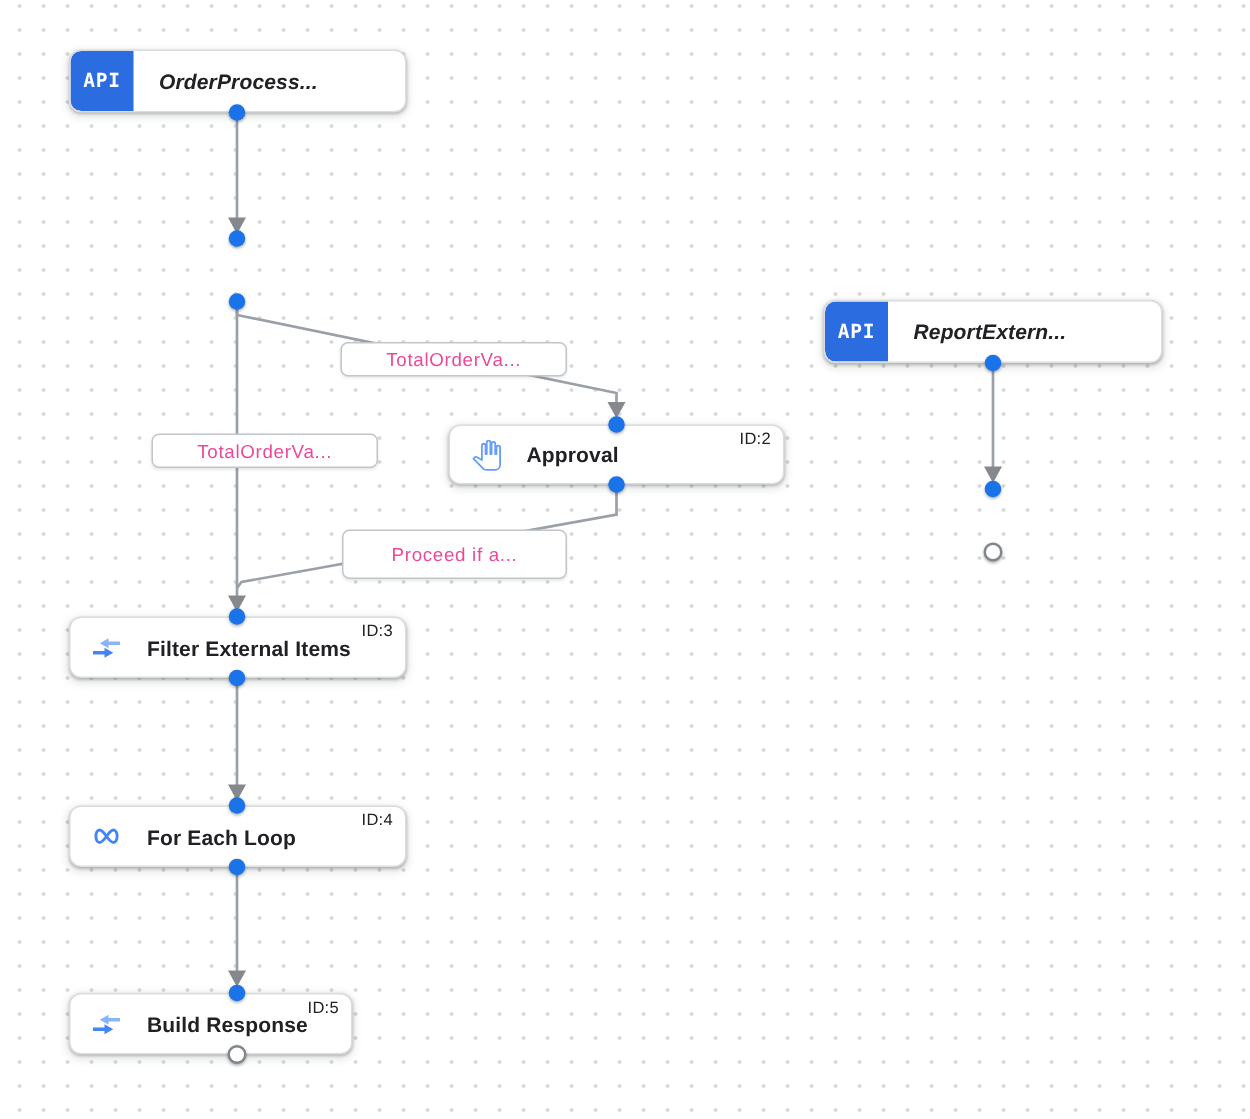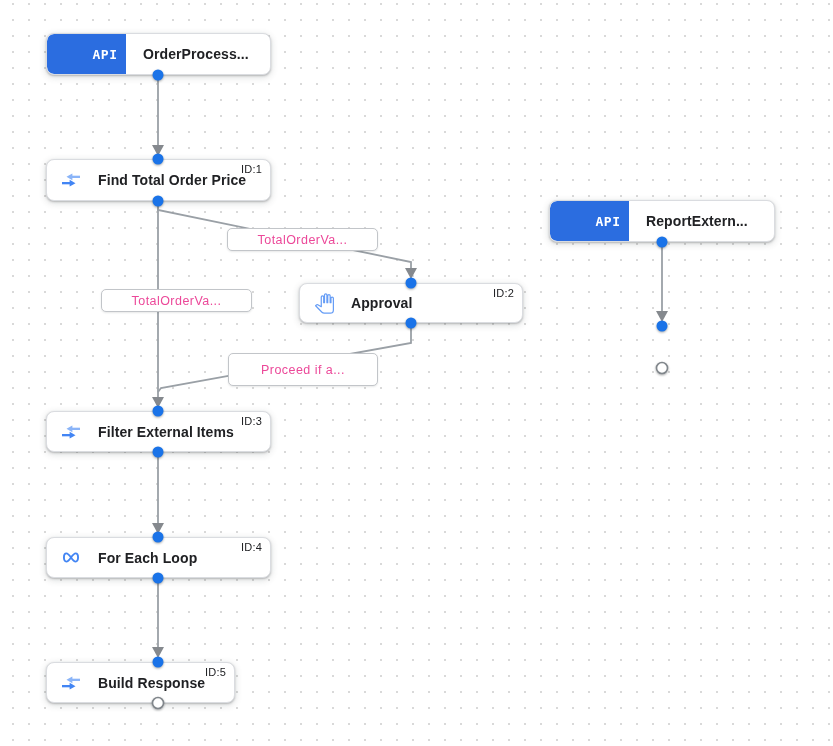--- a/index.html
+++ b/index.html
@@ -37,23 +37,23 @@
   .node .nid{
     position:absolute;top:3px;right:8px;
     font-size:11px;color:#202124;font-weight:400;letter-spacing:.2px;
   }
   .node.api{padding-left:0;overflow:hidden;}
   .node .api-badge{
     width:42px;height:100%;background:#2b6de0;
     display:flex;align-items:center;justify-content:center;
     color:#fff;font-family:"DejaVu Sans Mono", monospace;
     font-weight:700;font-size:13px;letter-spacing:.5px;
-    border-radius:7px 0 0 7px;flex:0 0 42px;padding-left:37px;
+    border-radius:7px 0 0 7px;flex:0 0 42px;
   }
-  .node.api .title{margin-left:17px;}
+  .node.api .title{margin-left:17px;font-style:italic;}
   .icon-box{width:22px;height:22px;display:flex;align-items:center;justify-content:center;flex:0 0 22px;}
   .rest-badge{
     color:#1a73e8;font-weight:700;font-size:15px;
     transform:scaleX(.72);transform-origin:left center;
     flex:0 0 36px;width:36px;letter-spacing:0;
   }
   .node .title.after-rest{margin-left:2px;}
 
   .edge-label{
     position:absolute;z-index:2;box-sizing:border-box;
@@ -92,32 +92,20 @@
 
   <div class="edge-label" style="left:227px;top:228px;width:151px;height:23px">TotalOrderVa...</div>
   <div class="edge-label" style="left:101px;top:289px;width:151px;height:23px">TotalOrderVa...</div>
   <div class="edge-label" style="left:228px;top:353px;width:150px;height:33px">Proceed if a...</div>
 
   <div class="node api" style="left:46px;top:33px;width:225px;height:42px">
     <span class="api-badge">API</span>
     <span class="title">OrderProcess...</span>
   </div>
 
-  <div class="node" style="left:46px;top:159px;width:225px;height:42px">
-    <span class="nid">ID:1</span>
-    <span class="icon-box">
-      <svg width="22" height="18" viewBox="0 0 24 20">
-        <path d="M2 13.5 h10" stroke="#4285f4" stroke-width="2.6" fill="none"></path>
-        <path d="M10.5 9.8 L17 13.5 L10.5 17.2 Z" fill="#4285f4"></path>
-        <path d="M22 6.5 h-10" stroke="#8ab4f8" stroke-width="2.6" fill="none"></path>
-        <path d="M13.5 2.8 L7 6.5 L13.5 10.2 Z" fill="#8ab4f8"></path>
-      </svg>
-    </span>
-    <span class="title">Find Total Order Price</span>
-  </div>
 
   <div class="node" style="left:299px;top:283px;width:224px;height:40px">
     <span class="nid">ID:2</span>
     <span class="icon-box">
       <svg width="21" height="21" viewBox="-1 -1 26 26">
         <path d="M23 5.5V20c0 2.2-1.8 4-4 4h-7.3c-1.08 0-2.1-.43-2.85-1.19L1 14.83s1.26-1.23 1.3-1.25c.22-.19.49-.29.79-.29.22 0 .42.06.6.16.04.01 4.31 2.46 4.31 2.46V4c0-.83.67-1.5 1.5-1.5S11 3.17 11 4v7h1V1.5c0-.83.67-1.5 1.5-1.5S15 .67 15 1.5V11h1V2.5c0-.83.67-1.5 1.5-1.5s1.5.67 1.5 1.5V11h1V5.5c0-.83.67-1.5 1.5-1.5s1.5.67 1.5 1.5z" fill="none" stroke="#669df6" stroke-width="1.5" stroke-linejoin="round"></path>
       </svg>
     </span>
     <span class="title">Approval</span>
   </div>

